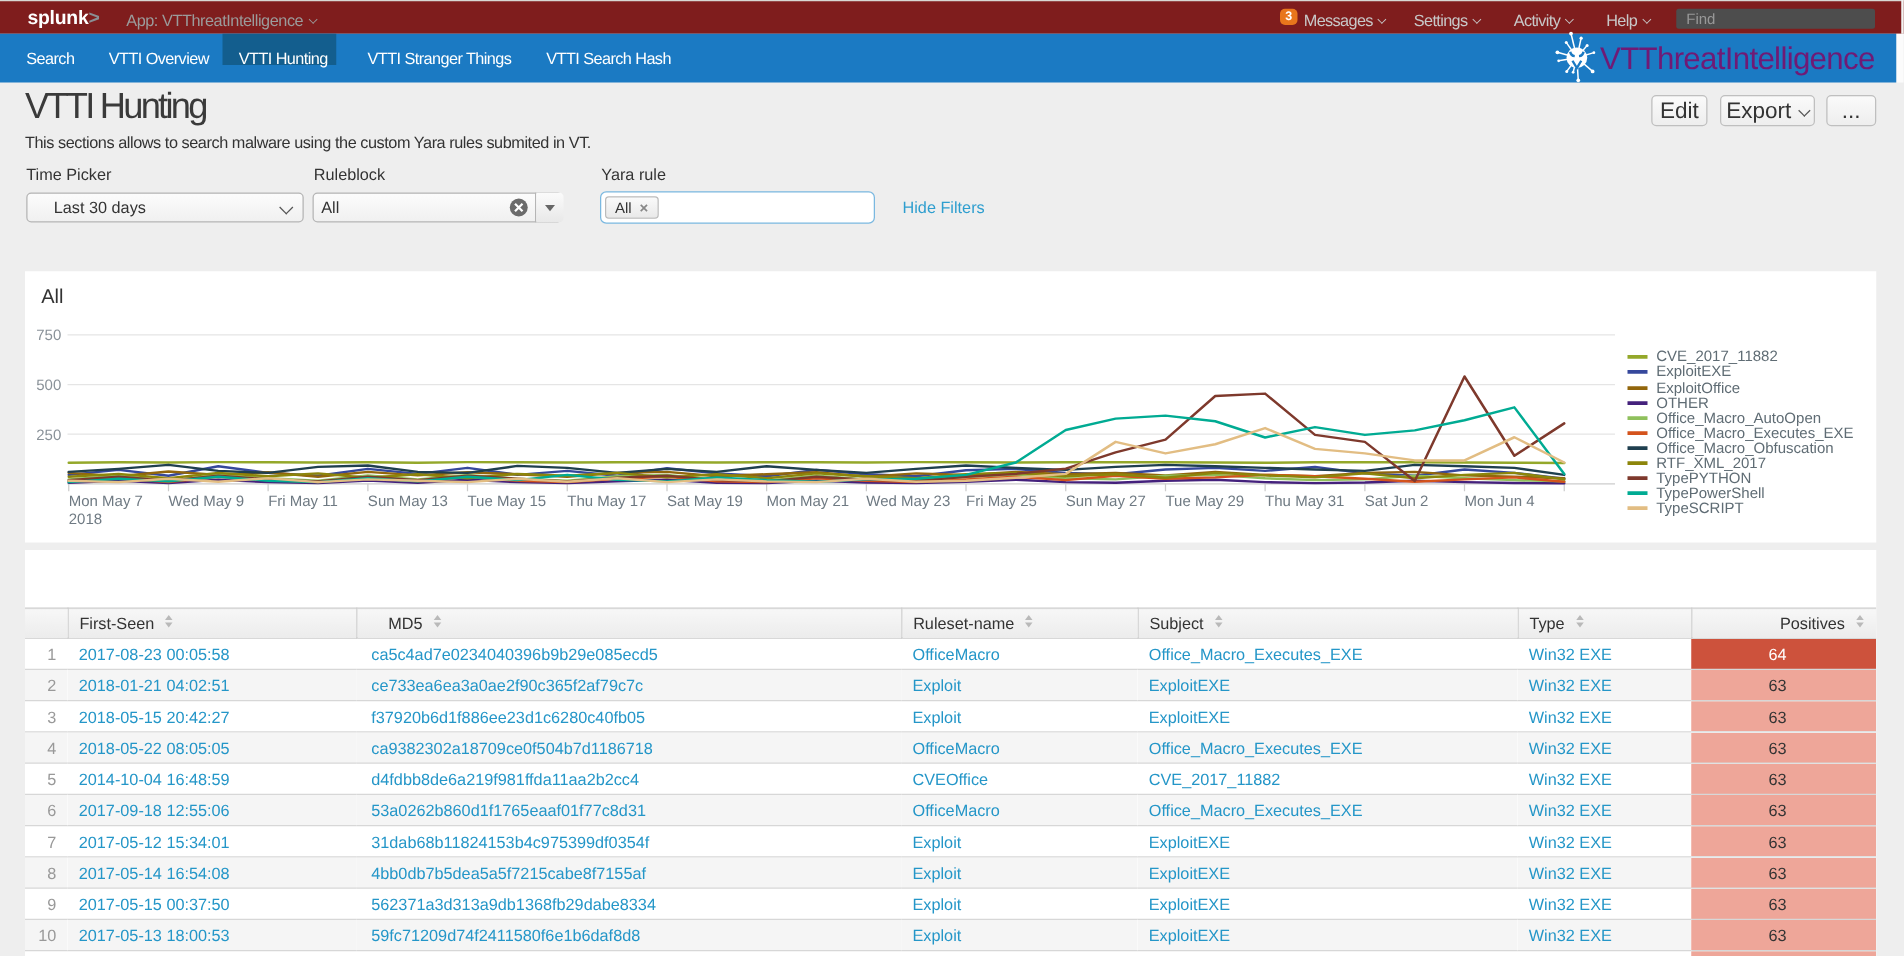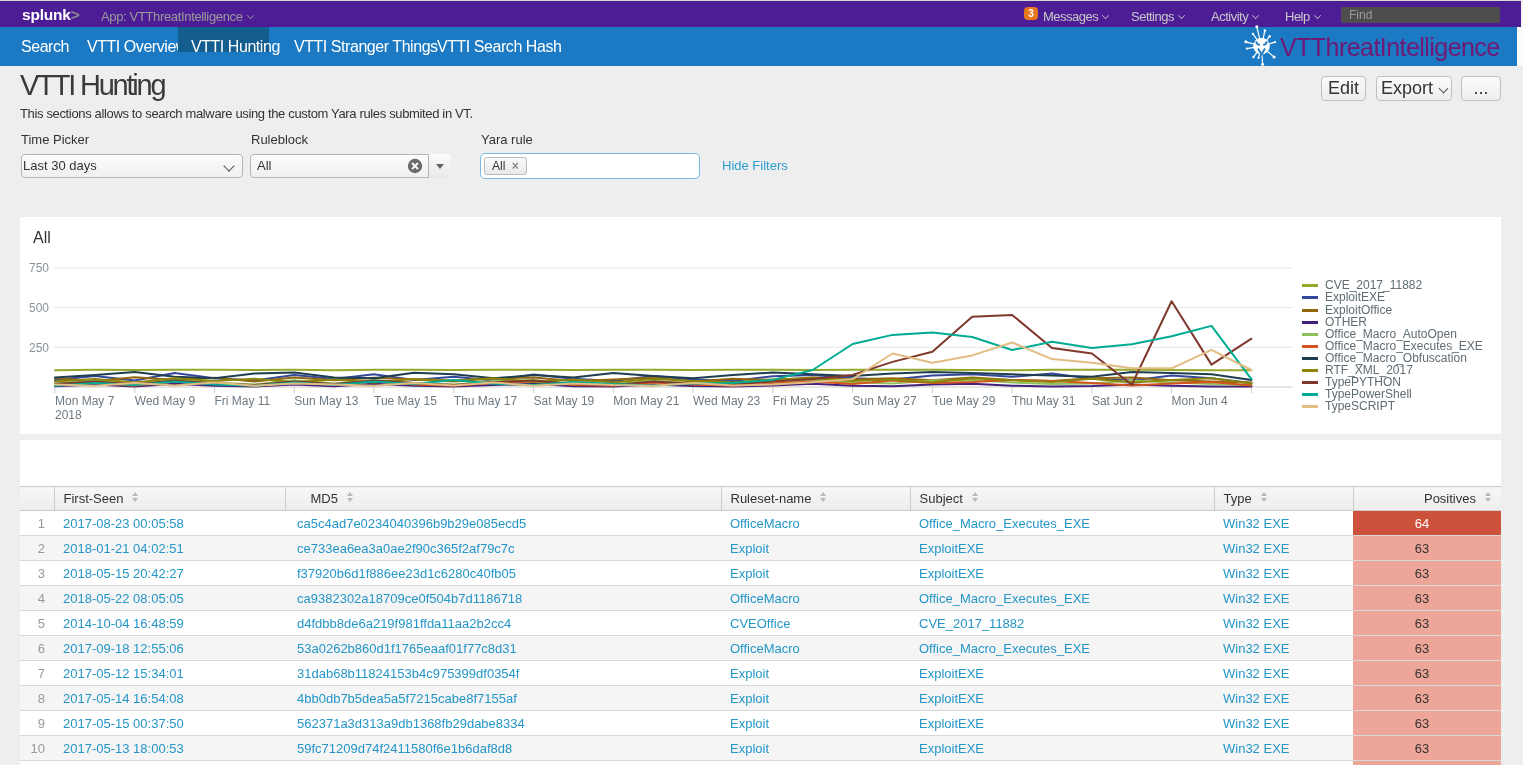--- a/index.html
+++ b/index.html
@@ -1,29 +1,29 @@
 <!DOCTYPE html>
 <html><head>
 <meta charset="utf-8">
 <style>
 *{margin:0;padding:0;box-sizing:border-box}
 html,body{width:1523px;height:765px;overflow:hidden}
 body{font-family:"Liberation Sans",sans-serif;background:#eeeeee;position:relative}
 
-#topbar{position:absolute;left:0;top:0;width:1523px;height:27px;background:#4c1d95;border-top:1px solid #d8d8d4}
+#topbar{position:absolute;left:0;top:0;width:1523px;height:27px;background:#7f1d1d;border-top:1px solid #d8d8d4}
 #splogo{position:absolute;left:22px;top:5px;font-size:15.5px;font-weight:bold;color:#fff;letter-spacing:-0.2px}
 #splogo .gt{color:#8a8f94;font-weight:bold}
 #appmenu{position:absolute;left:101px;top:7.5px;font-size:13px;letter-spacing:-0.35px;color:#9b9b9b}
 .chev{display:inline-block;width:7px;height:7px;border-right:1.6px solid currentColor;border-bottom:1.6px solid currentColor;transform:rotate(45deg) scale(.72);vertical-align:2px;margin-left:4px}
 .tbitem{position:absolute;top:7.5px;font-size:13px;letter-spacing:-0.5px;color:#c8c8c8;white-space:nowrap}
 #badge3{position:absolute;left:1024px;top:6px;width:14px;height:13px;background:#e8761c;border-radius:4px;color:#fff;font-size:10px;font-weight:bold;text-align:center;line-height:13px}
 #findbox{position:absolute;left:1341px;top:6px;width:159px;height:16px;background:#4d4d4d;border-radius:2px;color:#989898;font-size:12px;line-height:16px;padding-left:8px}
 
 #nav{position:absolute;left:0;top:27px;width:1517px;height:39px;background:#1b7ac3}
-.tab{position:absolute;top:0;height:25px;line-height:39px;color:#fff;font-size:16px;letter-spacing:-0.45px;white-space:nowrap}
+.tab{position:absolute;top:0;height:25px;line-height:39px;color:#fff;font-size:13px;letter-spacing:-0.45px;white-space:nowrap}
 .tab.active{background:#135e8e}
 #applogo{position:absolute;top:27px;left:1240px;width:277px;height:39px;color:#fff}
 #applogotext{position:absolute;left:40px;top:5.5px;font-size:25px;letter-spacing:-0.55px;color:#701a75}
 
 #h1{position:absolute;left:20px;top:69px;font-size:29px;letter-spacing:-2.2px;color:#3a3a3a}
 #subtitle{position:absolute;left:20px;top:106px;font-size:13px;letter-spacing:-0.35px;color:#333}
 .btn{position:absolute;top:76px;height:25px;border:1px solid #bfbfbf;border-radius:4px;background:linear-gradient(#fafafa,#eeeeee);color:#333;font-size:18px;text-align:center;line-height:23px}
 
 .flabel{position:absolute;top:132px;font-size:13px;color:#333}
 .selbox{position:absolute;top:154px;height:24px;border:1px solid #b5b5b5;border-radius:4px;background:linear-gradient(#fcfcfc,#f0f0f0);font-size:13px;color:#333;line-height:22px}
@@ -110,21 +110,21 @@
   <div id="applogotext">VTThreatIntelligence</div>
 </div>
 
 <div id="h1">VTTI Hunting</div>
 <div id="subtitle">This sections allows to search malware using the custom Yara rules submited in VT.</div>
 <div class="btn" style="left:1321px;width:45px">Edit</div>
 <div class="btn" style="left:1376px;width:76px">Export <span class="dchev" style="position:static;display:inline-block;transform:rotate(45deg);margin-left:2px;vertical-align:2px;width:7px;height:7px"></span></div>
 <div class="btn" style="left:1461px;width:40px">...</div>
 
 <div class="flabel" style="left:21px">Time Picker</div>
-<div class="selbox" style="left:21px;width:222px;padding-left:1px">Last 30 days<div class="dchev" style="left:203px;top:7px"></div></div>
+<div class="selbox" style="left:21px;width:222px;padding-left:21px">Last 30 days<div class="dchev" style="left:203px;top:7px"></div></div>
 <div class="flabel" style="left:251px">Ruleblock</div>
 <div class="selbox" style="left:250px;width:200px;padding-left:6px">All
   <svg width="16" height="16" viewBox="0 0 16 16" style="position:absolute;left:156px;top:3px">
       <circle cx="8" cy="8" r="7.2" fill="#6b6b6b"></circle>
       <path d="M5 5 L11 11 M11 5 L5 11" stroke="#fff" stroke-width="1.8"></path>
     </svg>
   <div style="position:absolute;left:177px;top:-1px;width:23px;height:24px;border-left:1px solid #b5b5b5;background:linear-gradient(#fbfbfb,#e8e8e8);border-radius:0 4px 4px 0">
       <div style="width:0;height:0;border-left:4px solid transparent;border-right:4px solid transparent;border-top:5px solid #666;margin:10px auto 0"></div>
     </div>
 </div>

